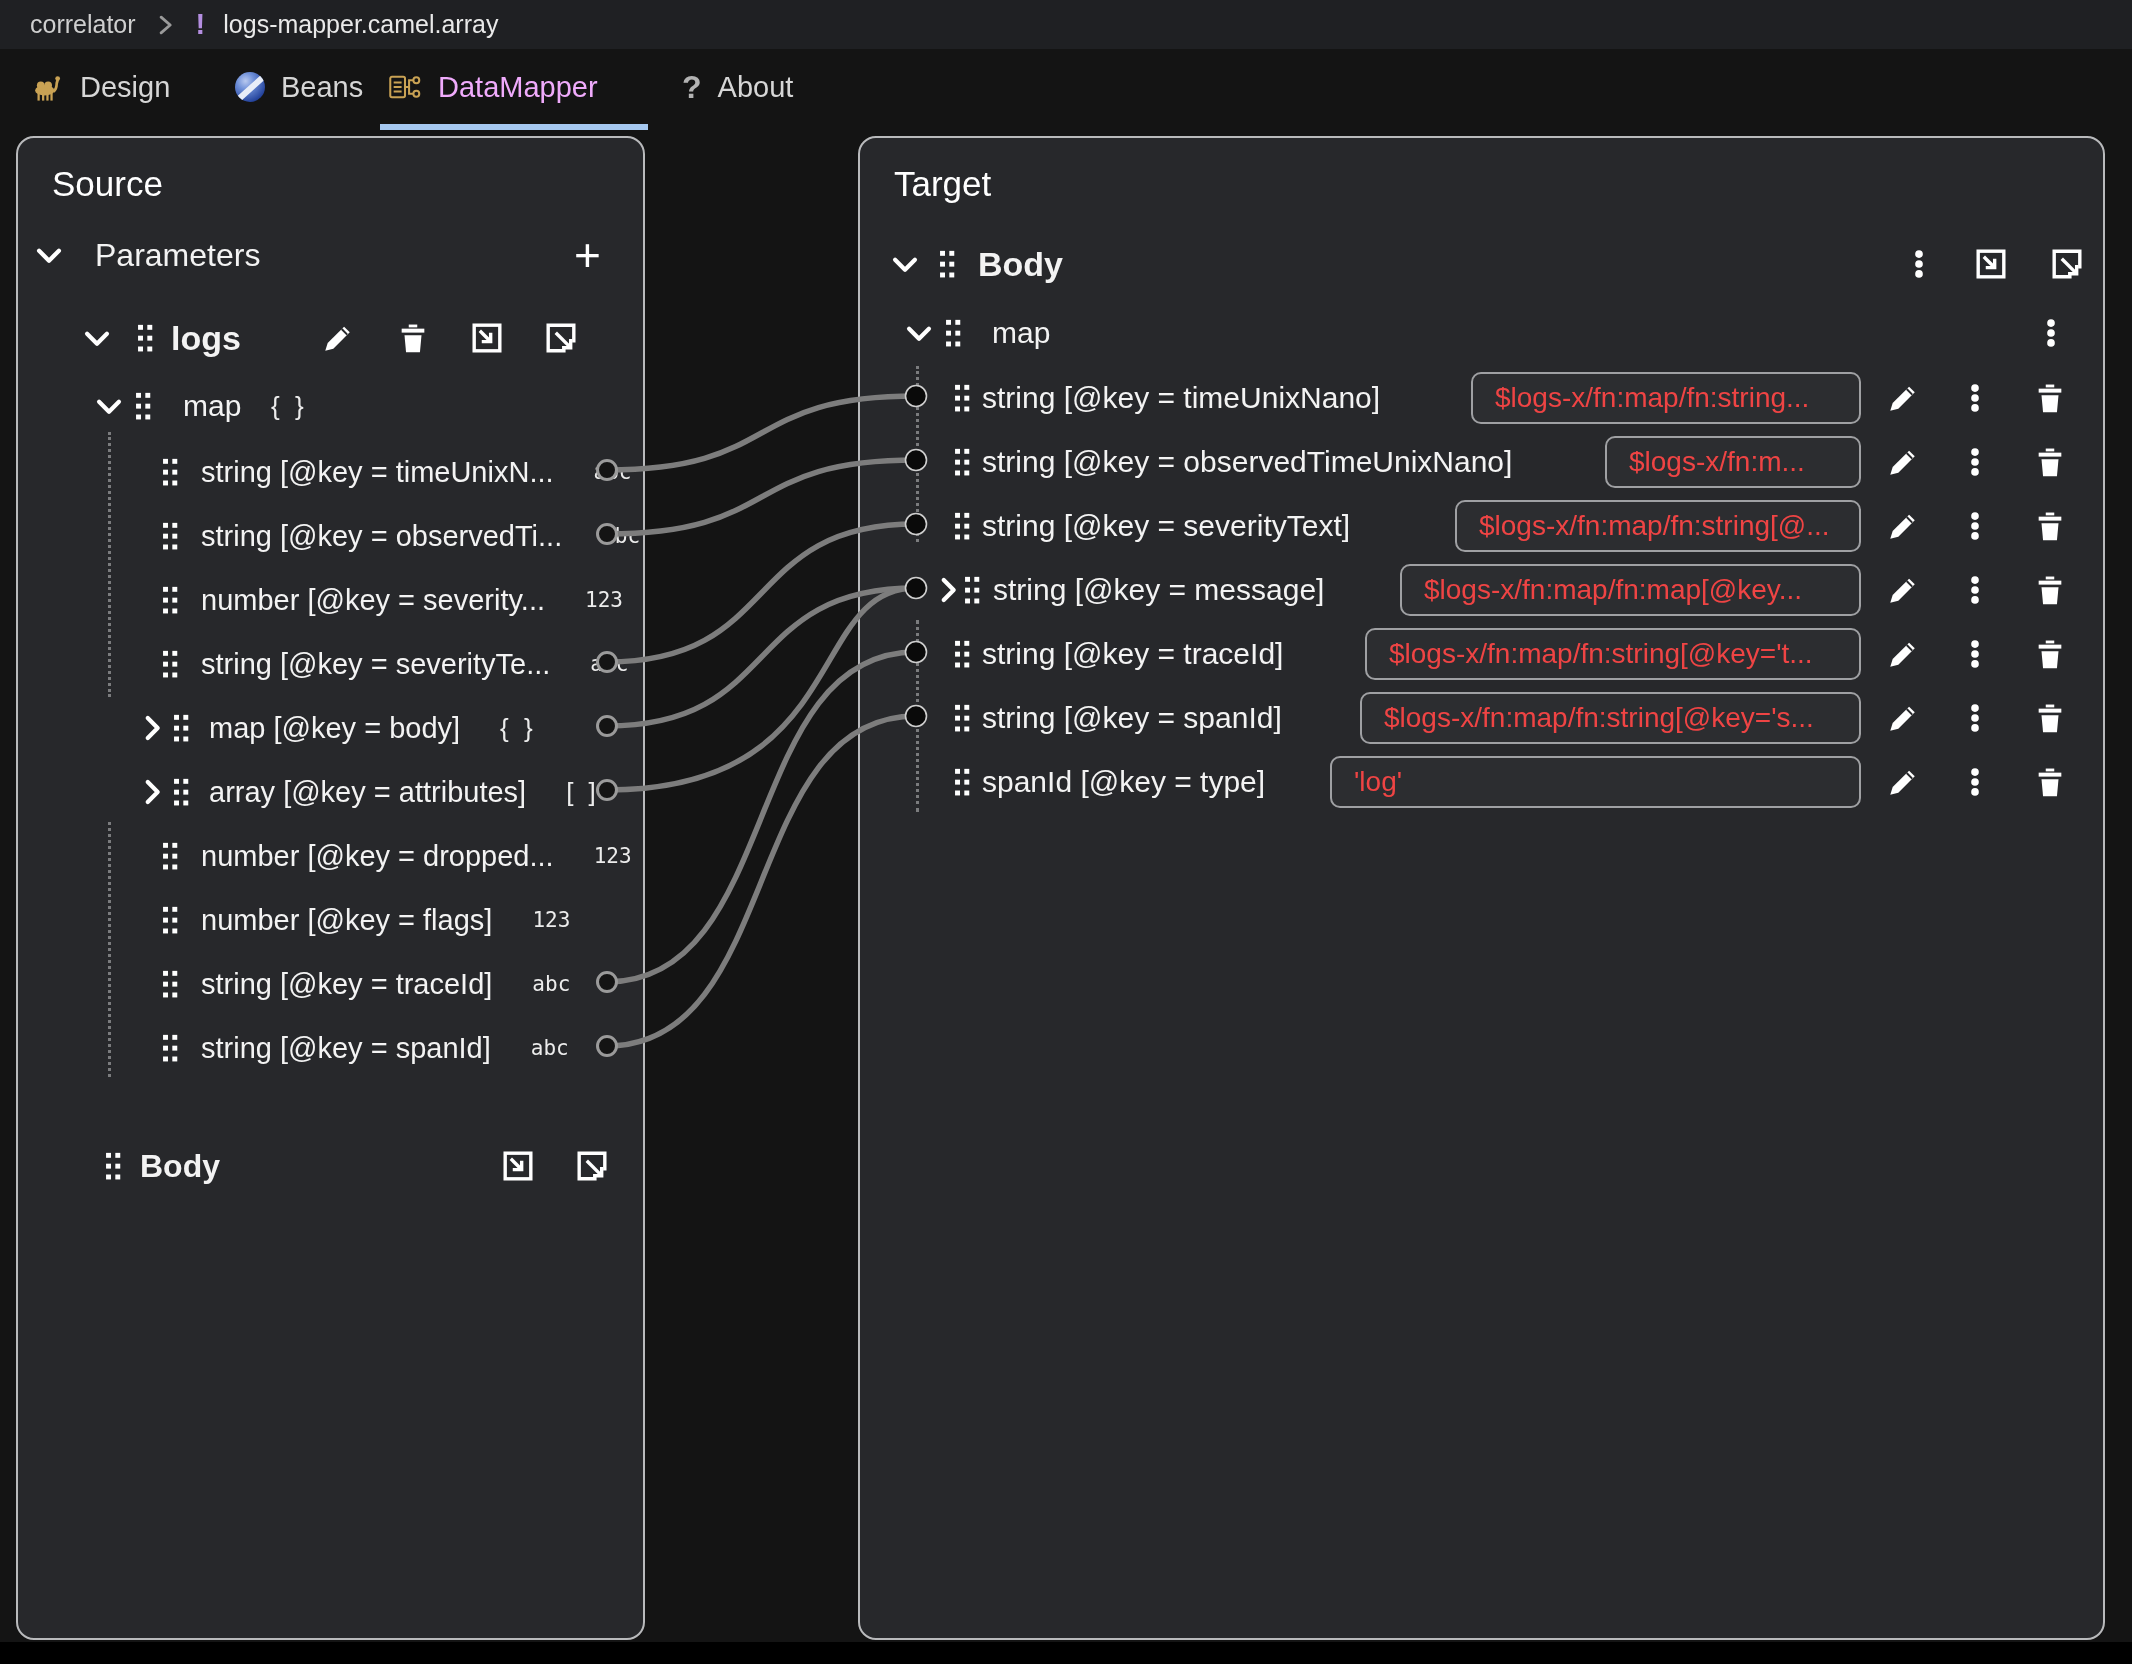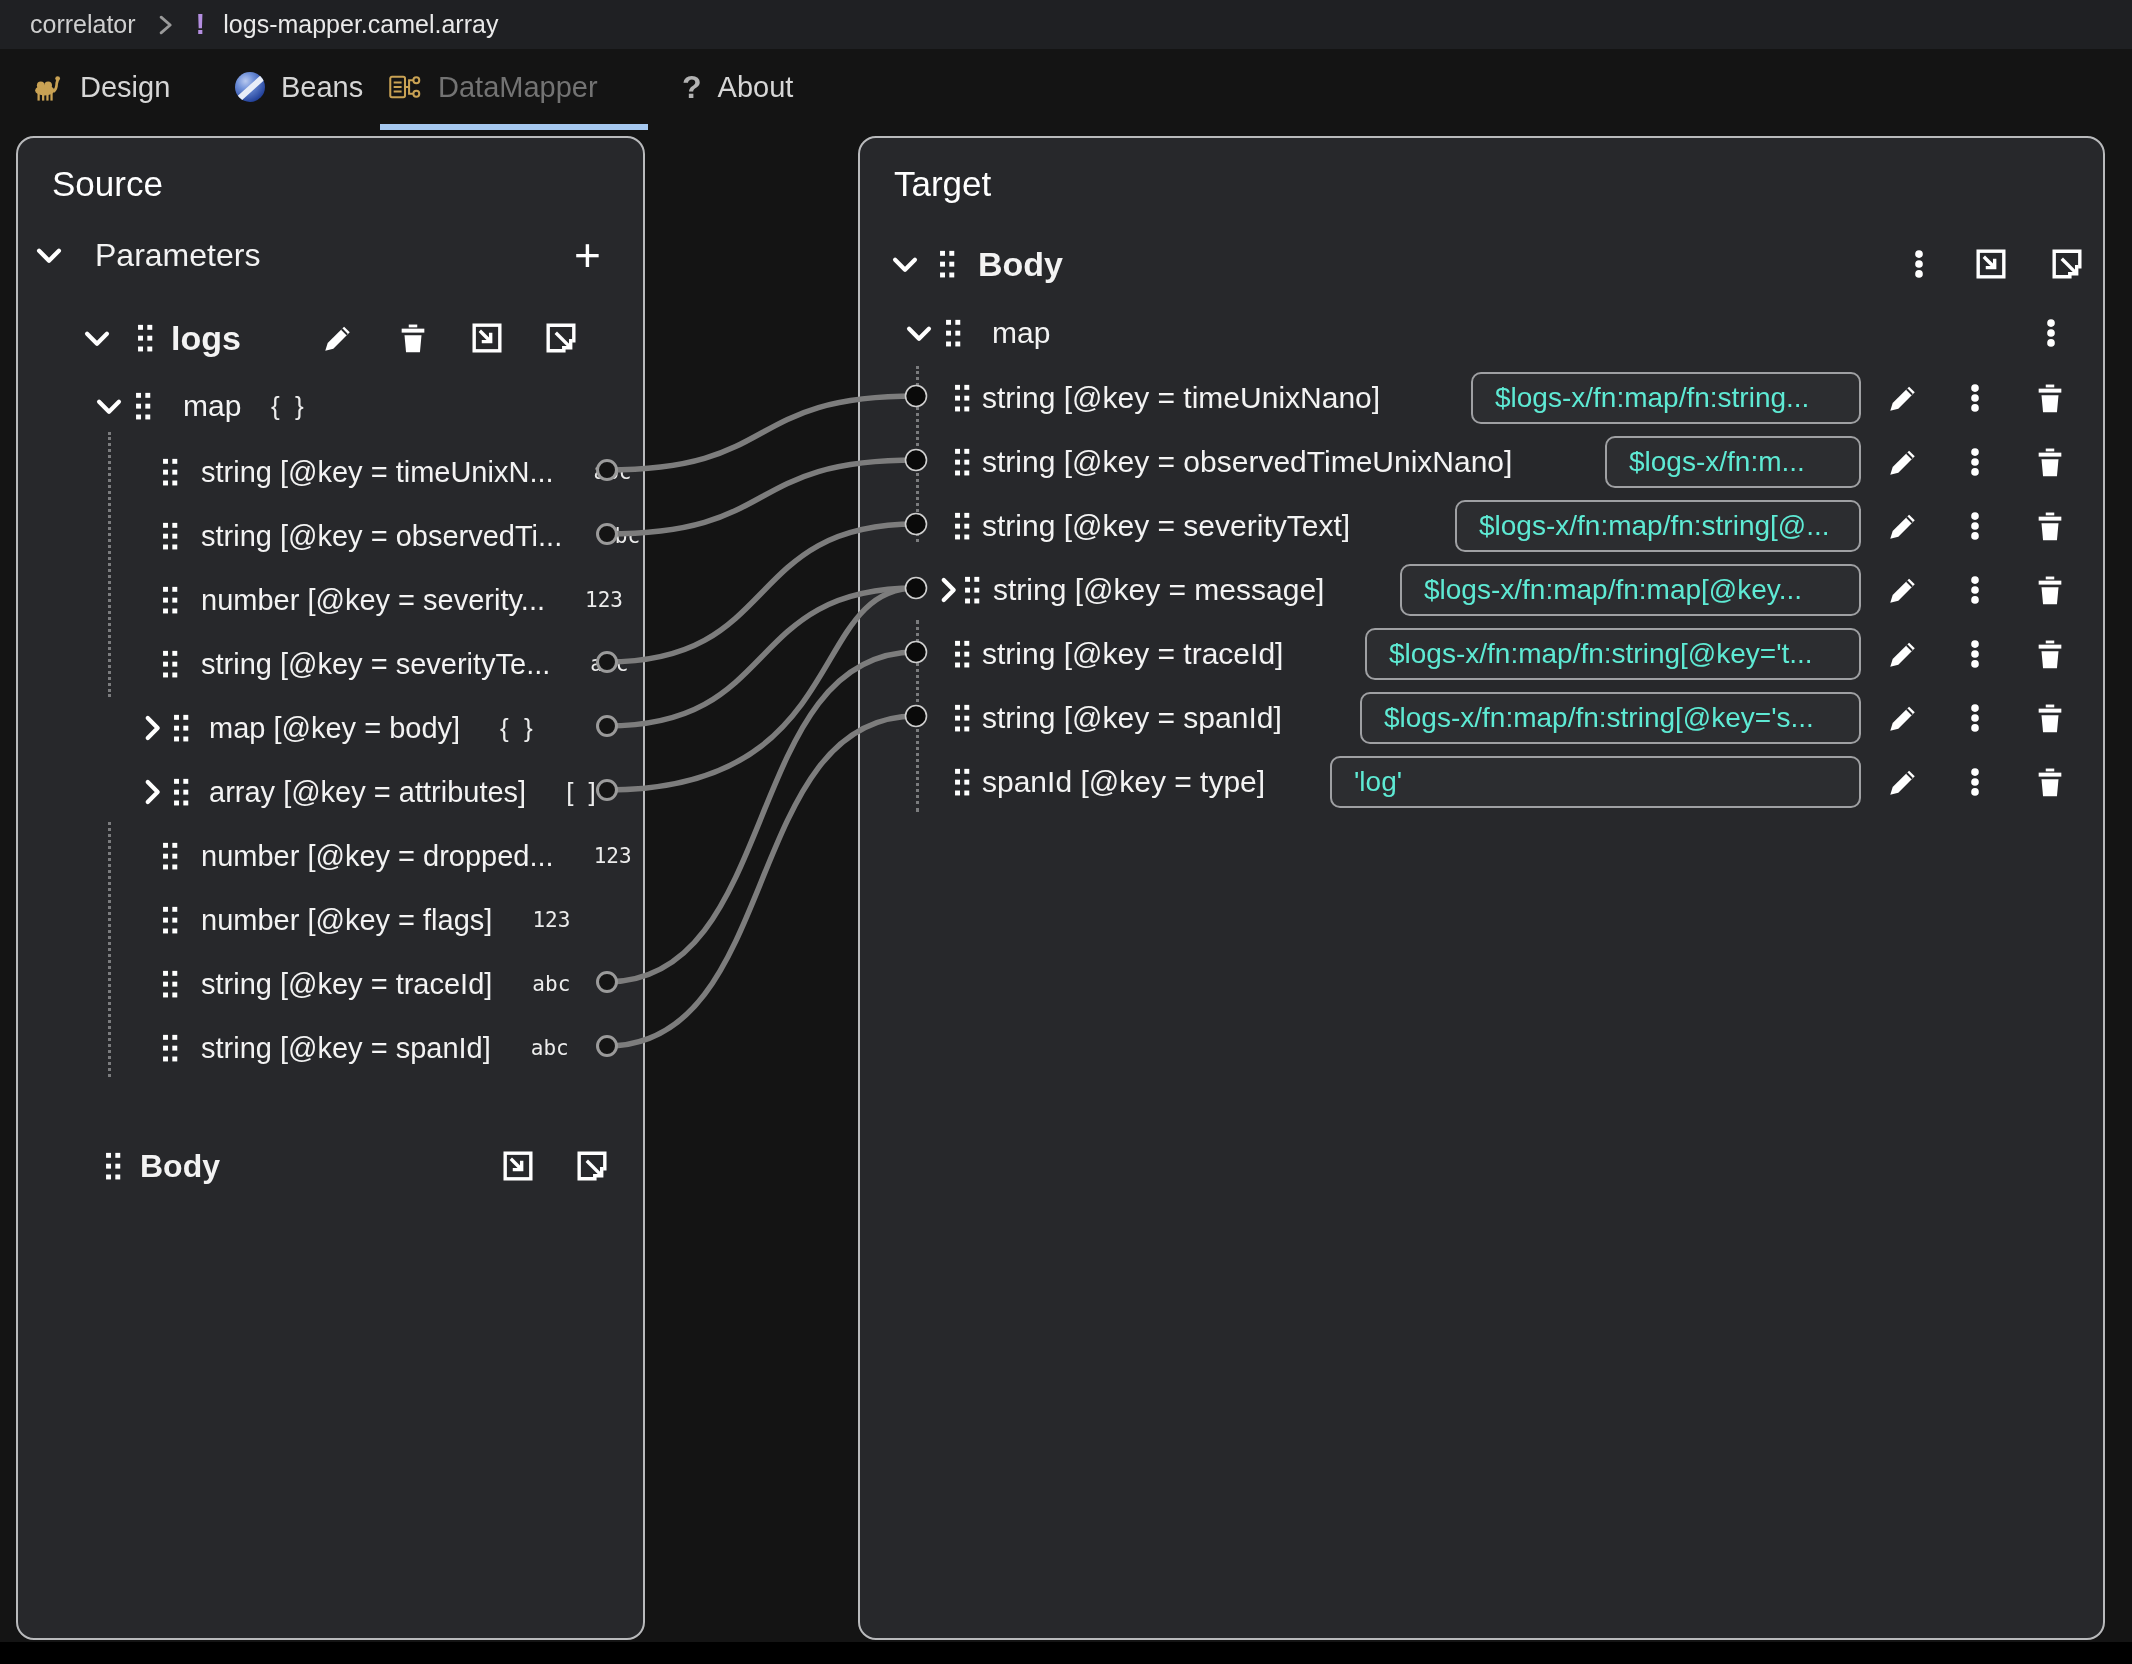--- a/index.html
+++ b/index.html
@@ -17,21 +17,21 @@
     background:#1f2023; display:flex; align-items:center; padding-left:30px; gap:16px;
   }
   .crumb-project{ font-size:25px; color:#cfcfcf; }
   .crumb-sep svg{ display:block; }
   .crumb-warn{ font-size:29px; font-weight:700; color:#b48ee0; padding:0 2px; }
   .crumb-file{ font-size:25px; color:#e9e9e9; }
 
   .tabbar{ position:absolute; top:49px; left:0; width:100%; height:82px; background:#141414; }
   .tab{ position:absolute; top:0; height:76px; display:flex; align-items:center; gap:16px; cursor:default; }
   .tab-label{ font-size:29px; color:#d6d6d6; }
-  .tab.active .tab-label{ color:#737373; }
+  .tab.active .tab-label{ color:#f0abfc; }
   .tab-underline{ position:absolute; top:75px; height:6px; }
 
   .q-glyph{ font-size:32px; font-weight:700; color:#b3b3b3; }
   .bean-ic{ position:relative; width:30px; height:30px; border-radius:50%; overflow:hidden;
     background:radial-gradient(circle at 35% 30%, #b9c9ef 0%, #6e8fd8 30%, #24439c 75%, #16306f 100%); }
   .bean-ic::after{ content:""; position:absolute; left:-6px; top:13px; width:44px; height:6px;
     background:#e8edf8; border-radius:3px; transform:rotate(-42deg); }
 
   
   .panel{
@@ -58,21 +58,21 @@
   .badge.bracket{ font-size:26px; font-family:"Liberation Sans","DejaVu Sans",sans-serif; letter-spacing:4px; }
 
   .lab-wrap{ position:absolute; left:183px; top:0; height:100%; display:flex; align-items:center; gap:40px; }
 
   .guide{ position:absolute; border-left:3px dotted #8a8b8d; opacity:.85; }
 
   
   .expr{
     position:absolute; right:242px; top:6px; height:52px;
     border:2px solid #9fa0a3; border-radius:10px; background:#2c2d30;
-    color:#5eead4; font-size:28px; line-height:48px; padding:0 22px;
+    color:#ef4444; font-size:28px; line-height:48px; padding:0 22px;
     white-space:nowrap; overflow:hidden; text-overflow:ellipsis;
   }
 
   #wires{ position:absolute; left:0; top:0; z-index:5; pointer-events:none; }
   .footer-strip{ position:absolute; left:0; bottom:0; width:100%; height:22px; background:#000; z-index:6; }
 </style>
 </head>
 <body>
 
 <div class="crumbbar">

